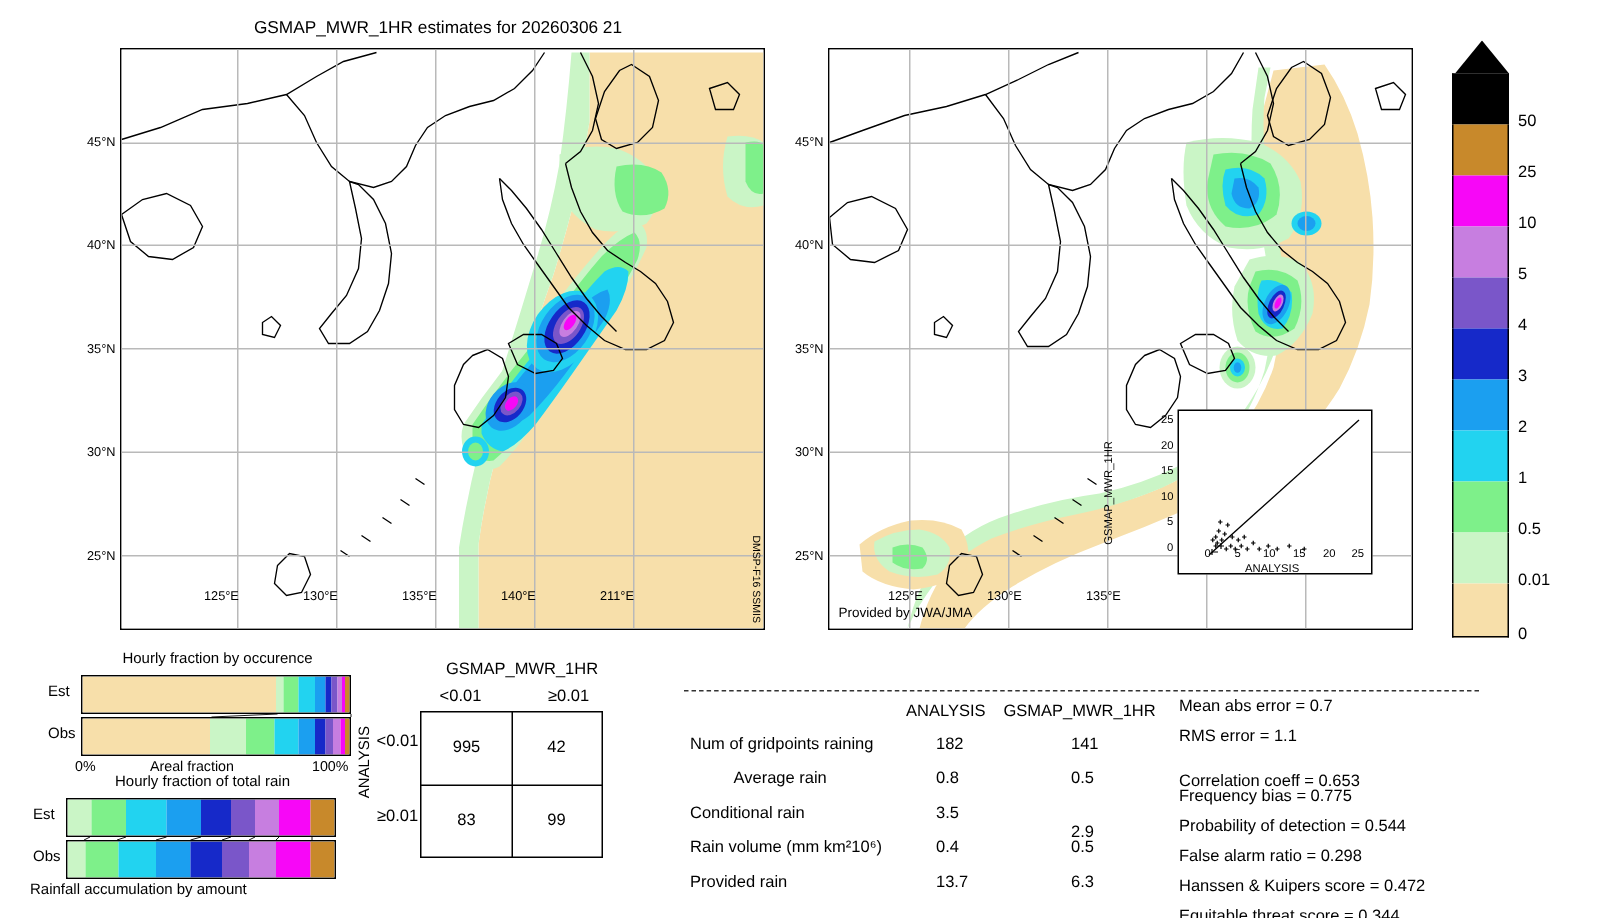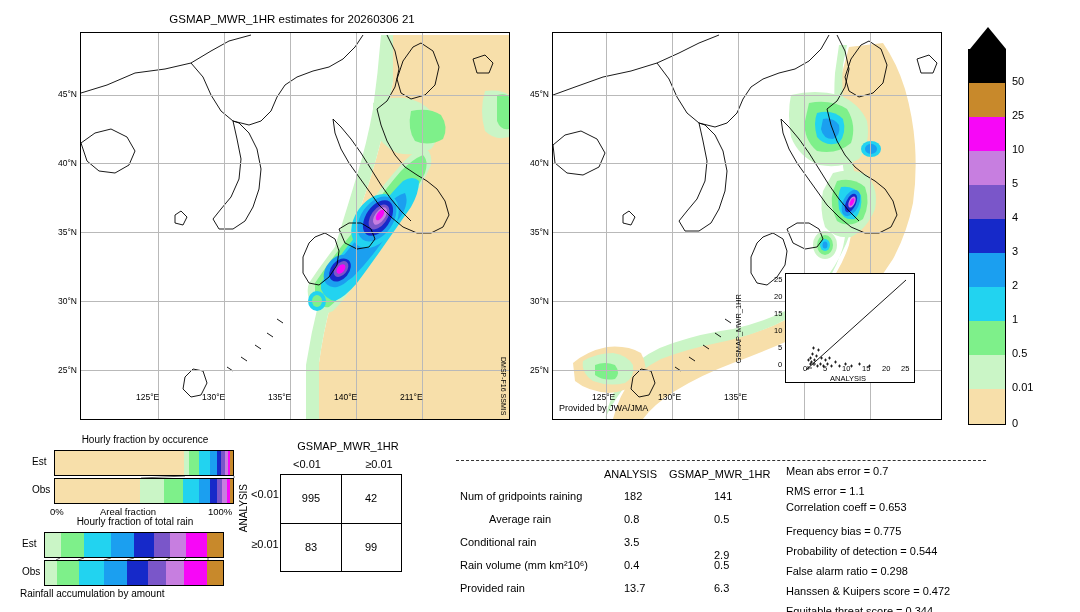--- a/index.html
+++ b/index.html
@@ -441,19 +441,19 @@
   <div class="stat" style="left:4px;top:119px;">Rain volume (mm km²10⁶)</div>
   <div class="stat" style="left:168px;top:119px;">0.4</div>
   <div class="stat" style="left:258px;top:119px;">0.5</div>
 
   <div class="stat" style="left:4px;top:142px;">Provided rain</div>
   <div class="stat" style="left:168px;top:142px;">13.7</div>
   <div class="stat" style="left:258px;top:142px;">6.3</div>
 
   <div class="stat" style="left:330px;top:25px;">Mean abs error =  0.7</div>
   <div class="stat" style="left:330px;top:45px;">RMS error =   1.1</div>
-  <div class="stat" style="left:330px;top:61px;">Correlation coeff =  0.653</div>
+  <div class="stat" style="left:330px;top:75px;">Correlation coeff =  0.653</div>
   <div class="stat" style="left:330px;top:85px;">Frequency bias =  0.775</div>
   <div class="stat" style="left:330px;top:105px;">Probability of detection =  0.544</div>
   <div class="stat" style="left:330px;top:125px;">False alarm ratio =  0.298</div>
   <div class="stat" style="left:330px;top:145px;">Hanssen &amp; Kuipers score =  0.472</div>
   <div class="stat" style="left:330px;top:165px;">Equitable threat score =  0.344</div>
 </div>
 
 </body></html>

